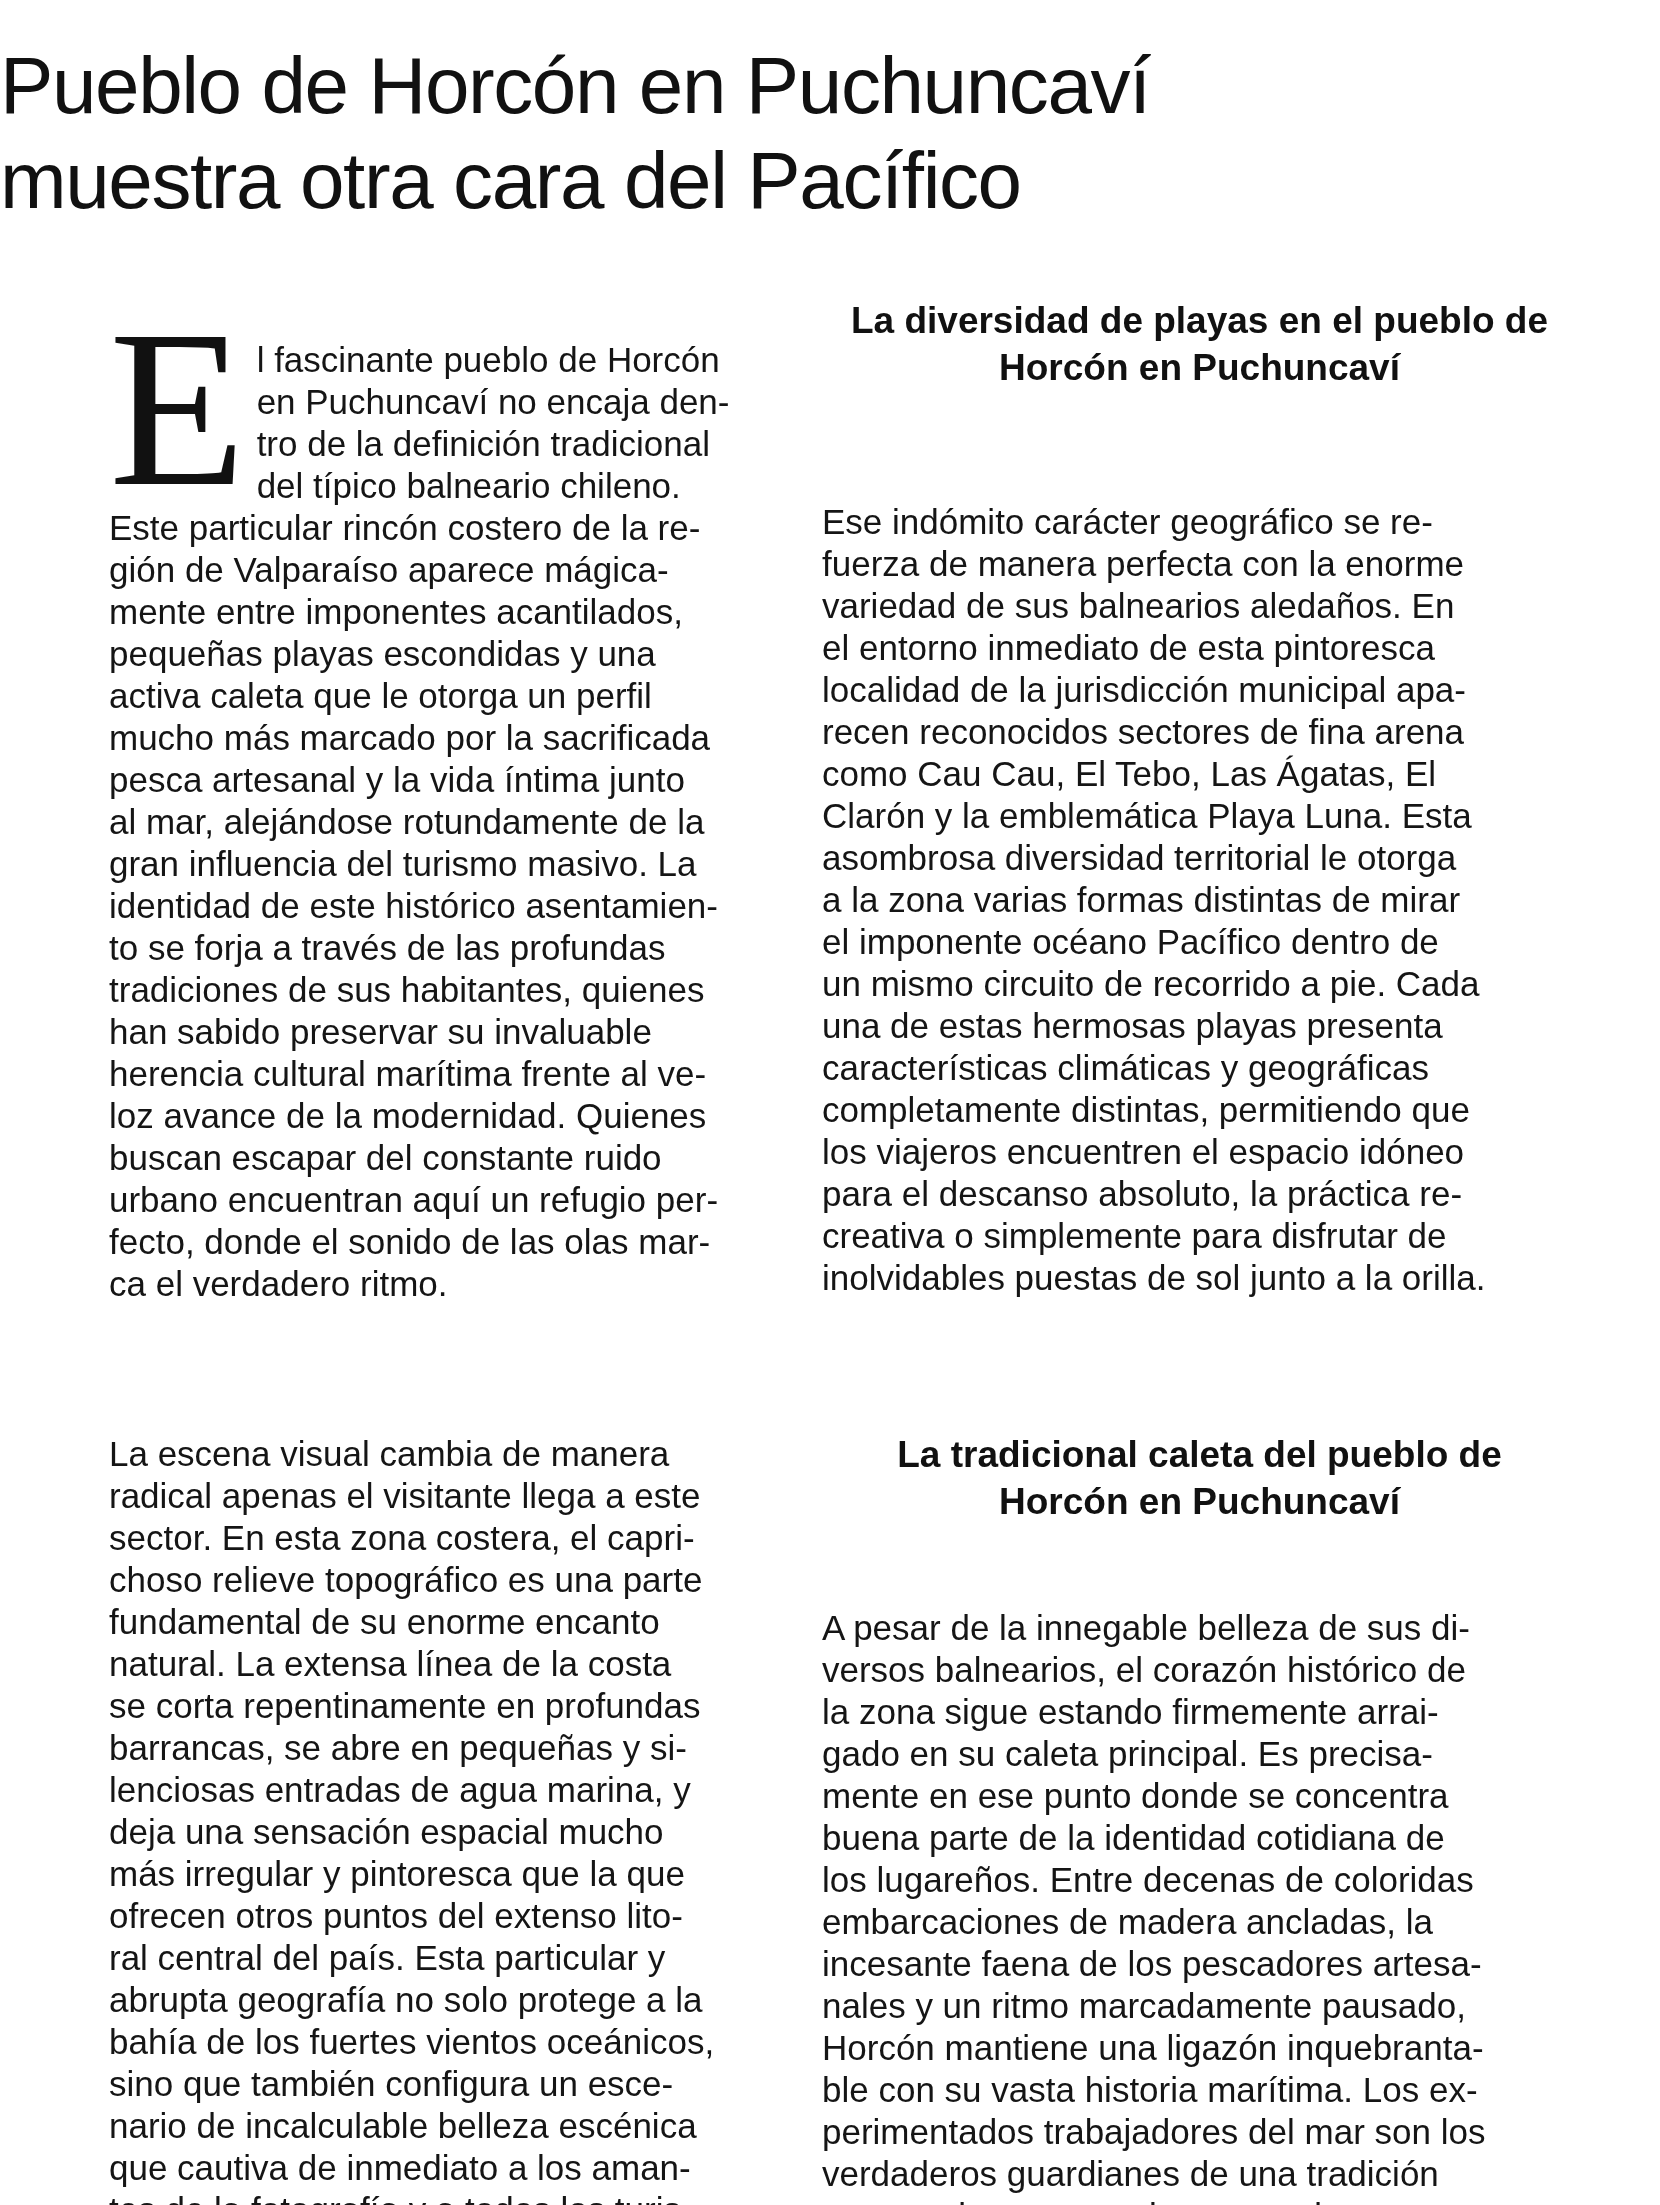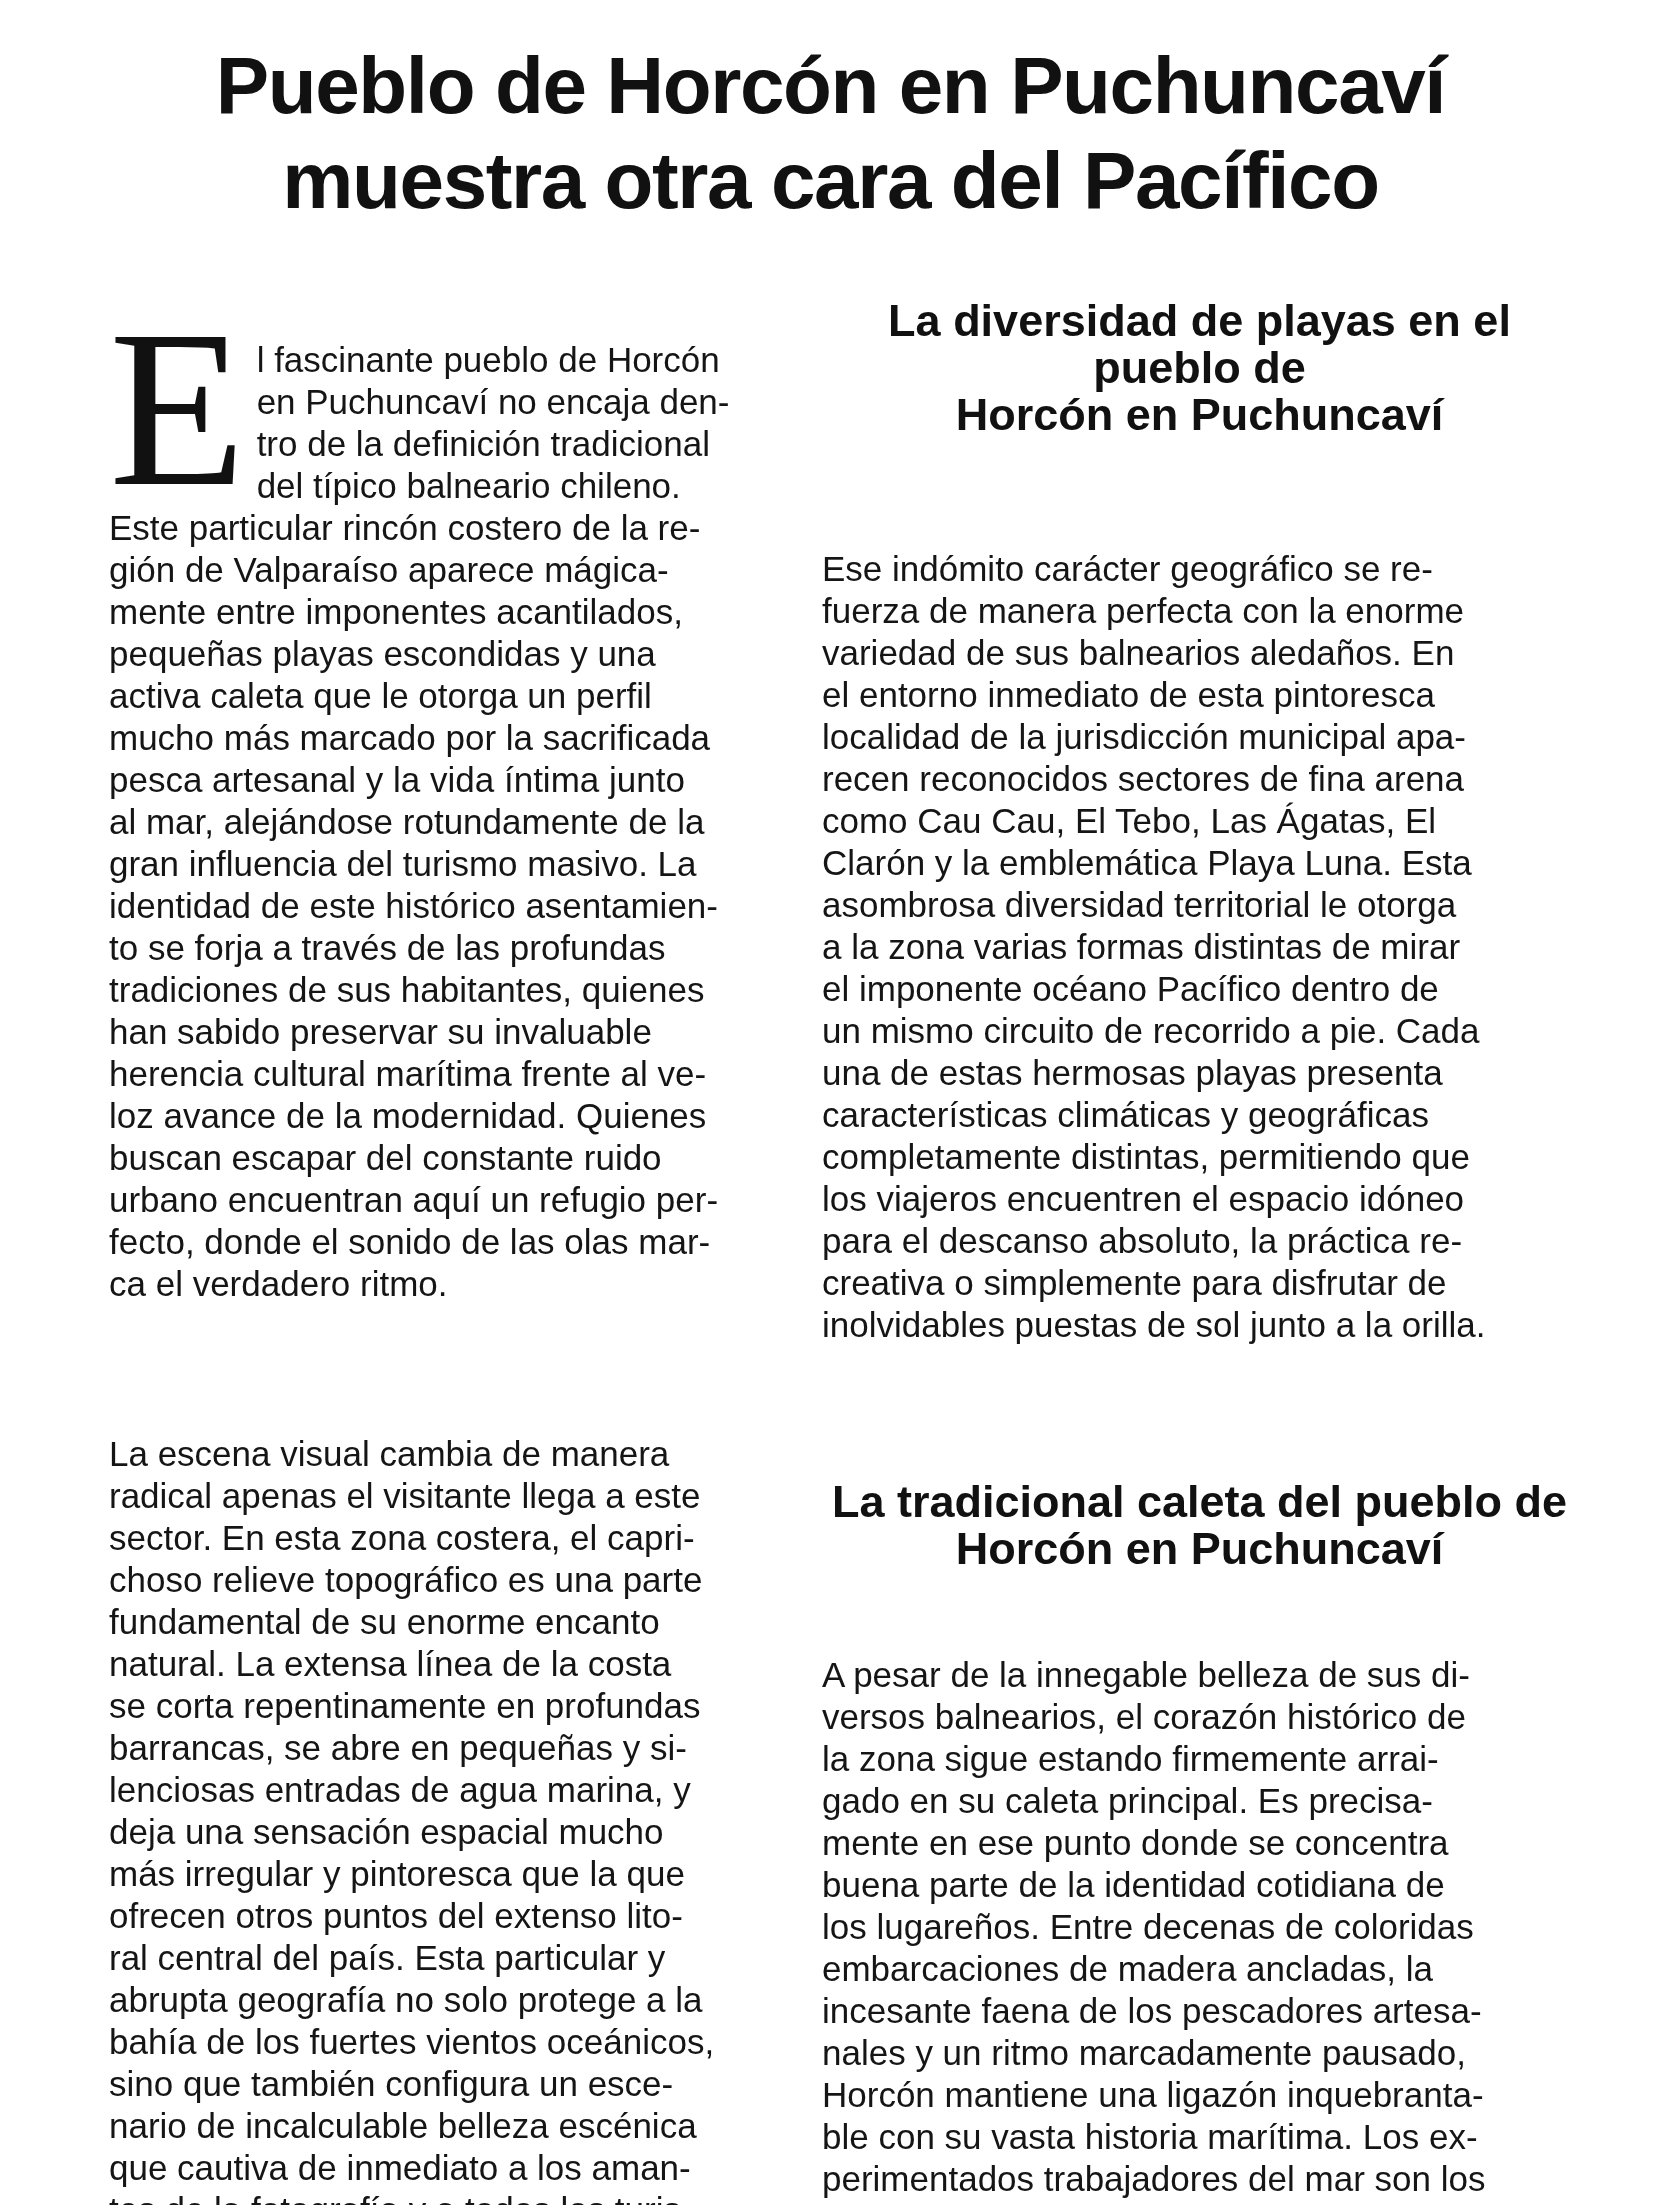--- a/index.html
+++ b/index.html
@@ -15,43 +15,43 @@
     overflow: hidden;
     font-family: "Liberation Sans", sans-serif;
     color: #151515;
   }
   .title {
     position: absolute;
     top: 38px;
     left: 0;
     width: 100%;
     margin: 0;
-    text-align: center;
-    font-weight: bold;
+    text-align: left;
+    font-weight: normal;
     font-size: 80px;
     line-height: 95px;
     letter-spacing: -1.4px;
     white-space: pre-line;
     color: #111111;
   }
   .col {
     position: absolute;
     top: 255px;
     font-size: 35px;
     line-height: 42px;
     white-space: pre-line;
     text-align: left;
   }
   .col-left  { left: 109px;  width: 679px; }
   .col-right { left: 822px; width: 755px; }
   .para { margin: 0 0 86px 0; }
   .para:last-child { margin-bottom: 0; }
   .subhead {
     margin: 0 0 68px 0;
-    font-size: 45px;
+    font-size: 37px;
     line-height: 47px;
     font-weight: bold;
     text-align: center;
     white-space: pre-line;
     color: #111111;
   }
   .subhead.second { margin-top: 4px; margin-bottom: 40px; }
   .dropcap {
     float: left;
     font-family: "Liberation Serif", serif;

